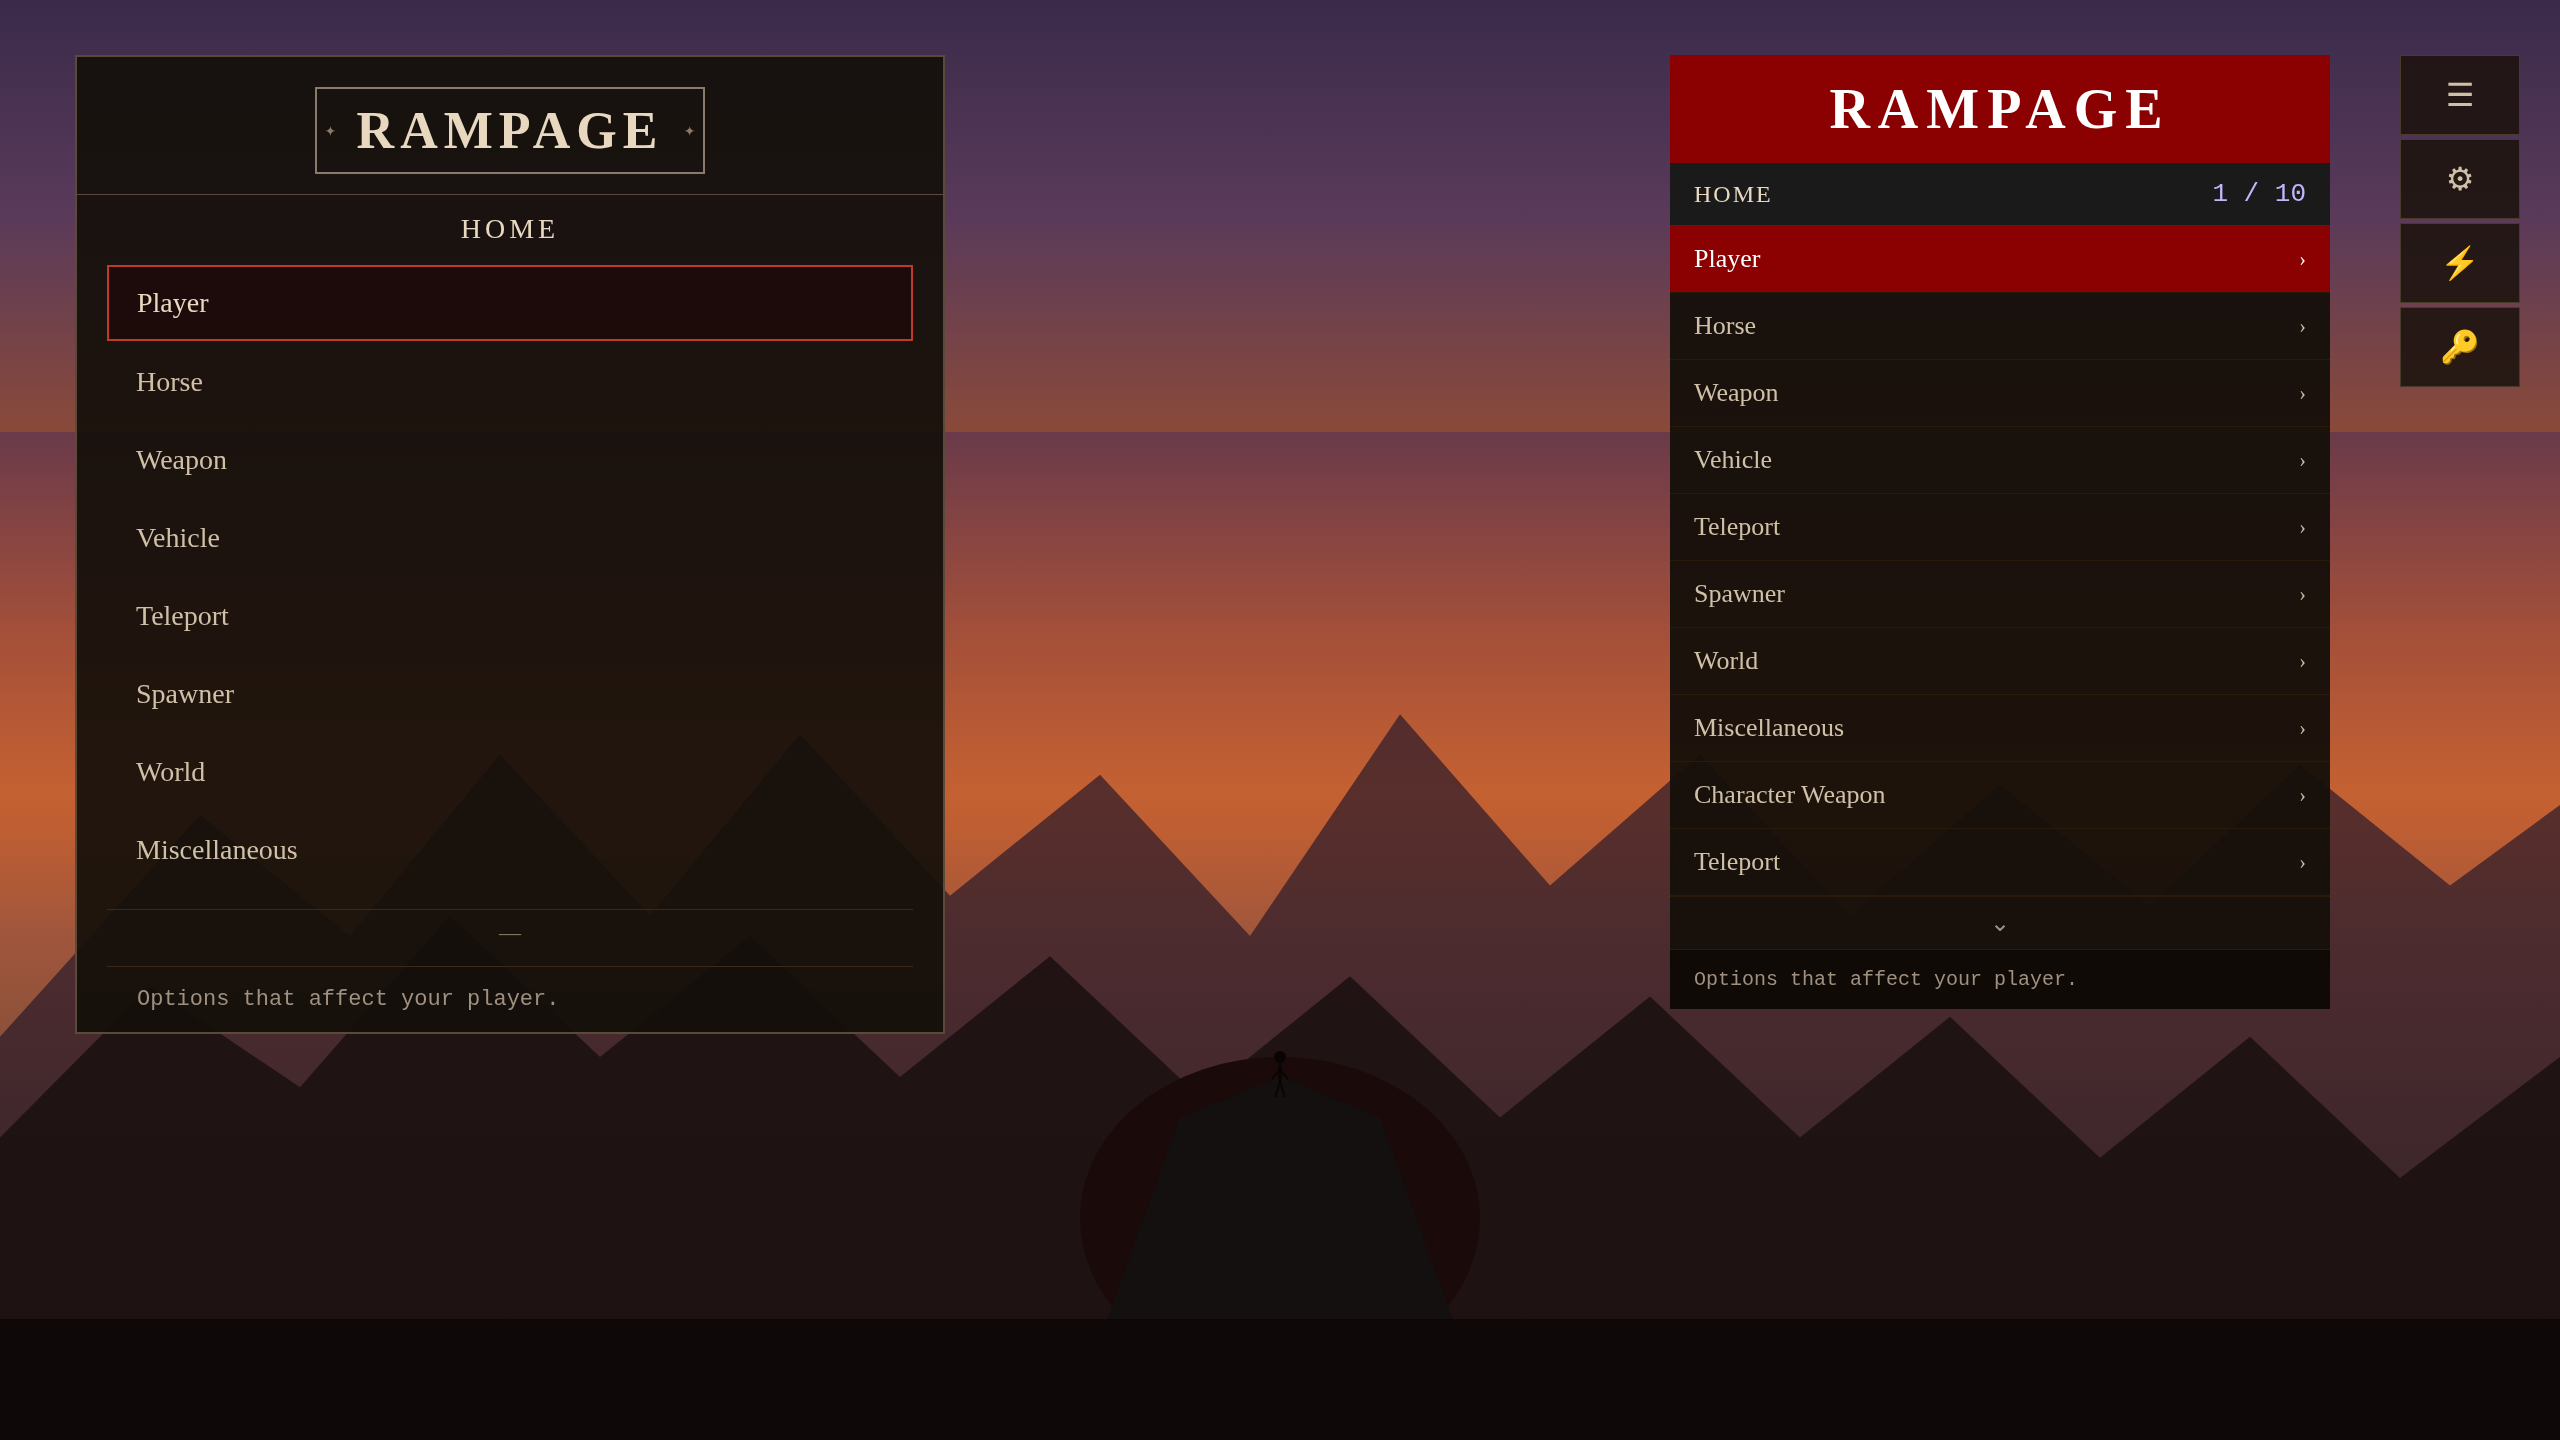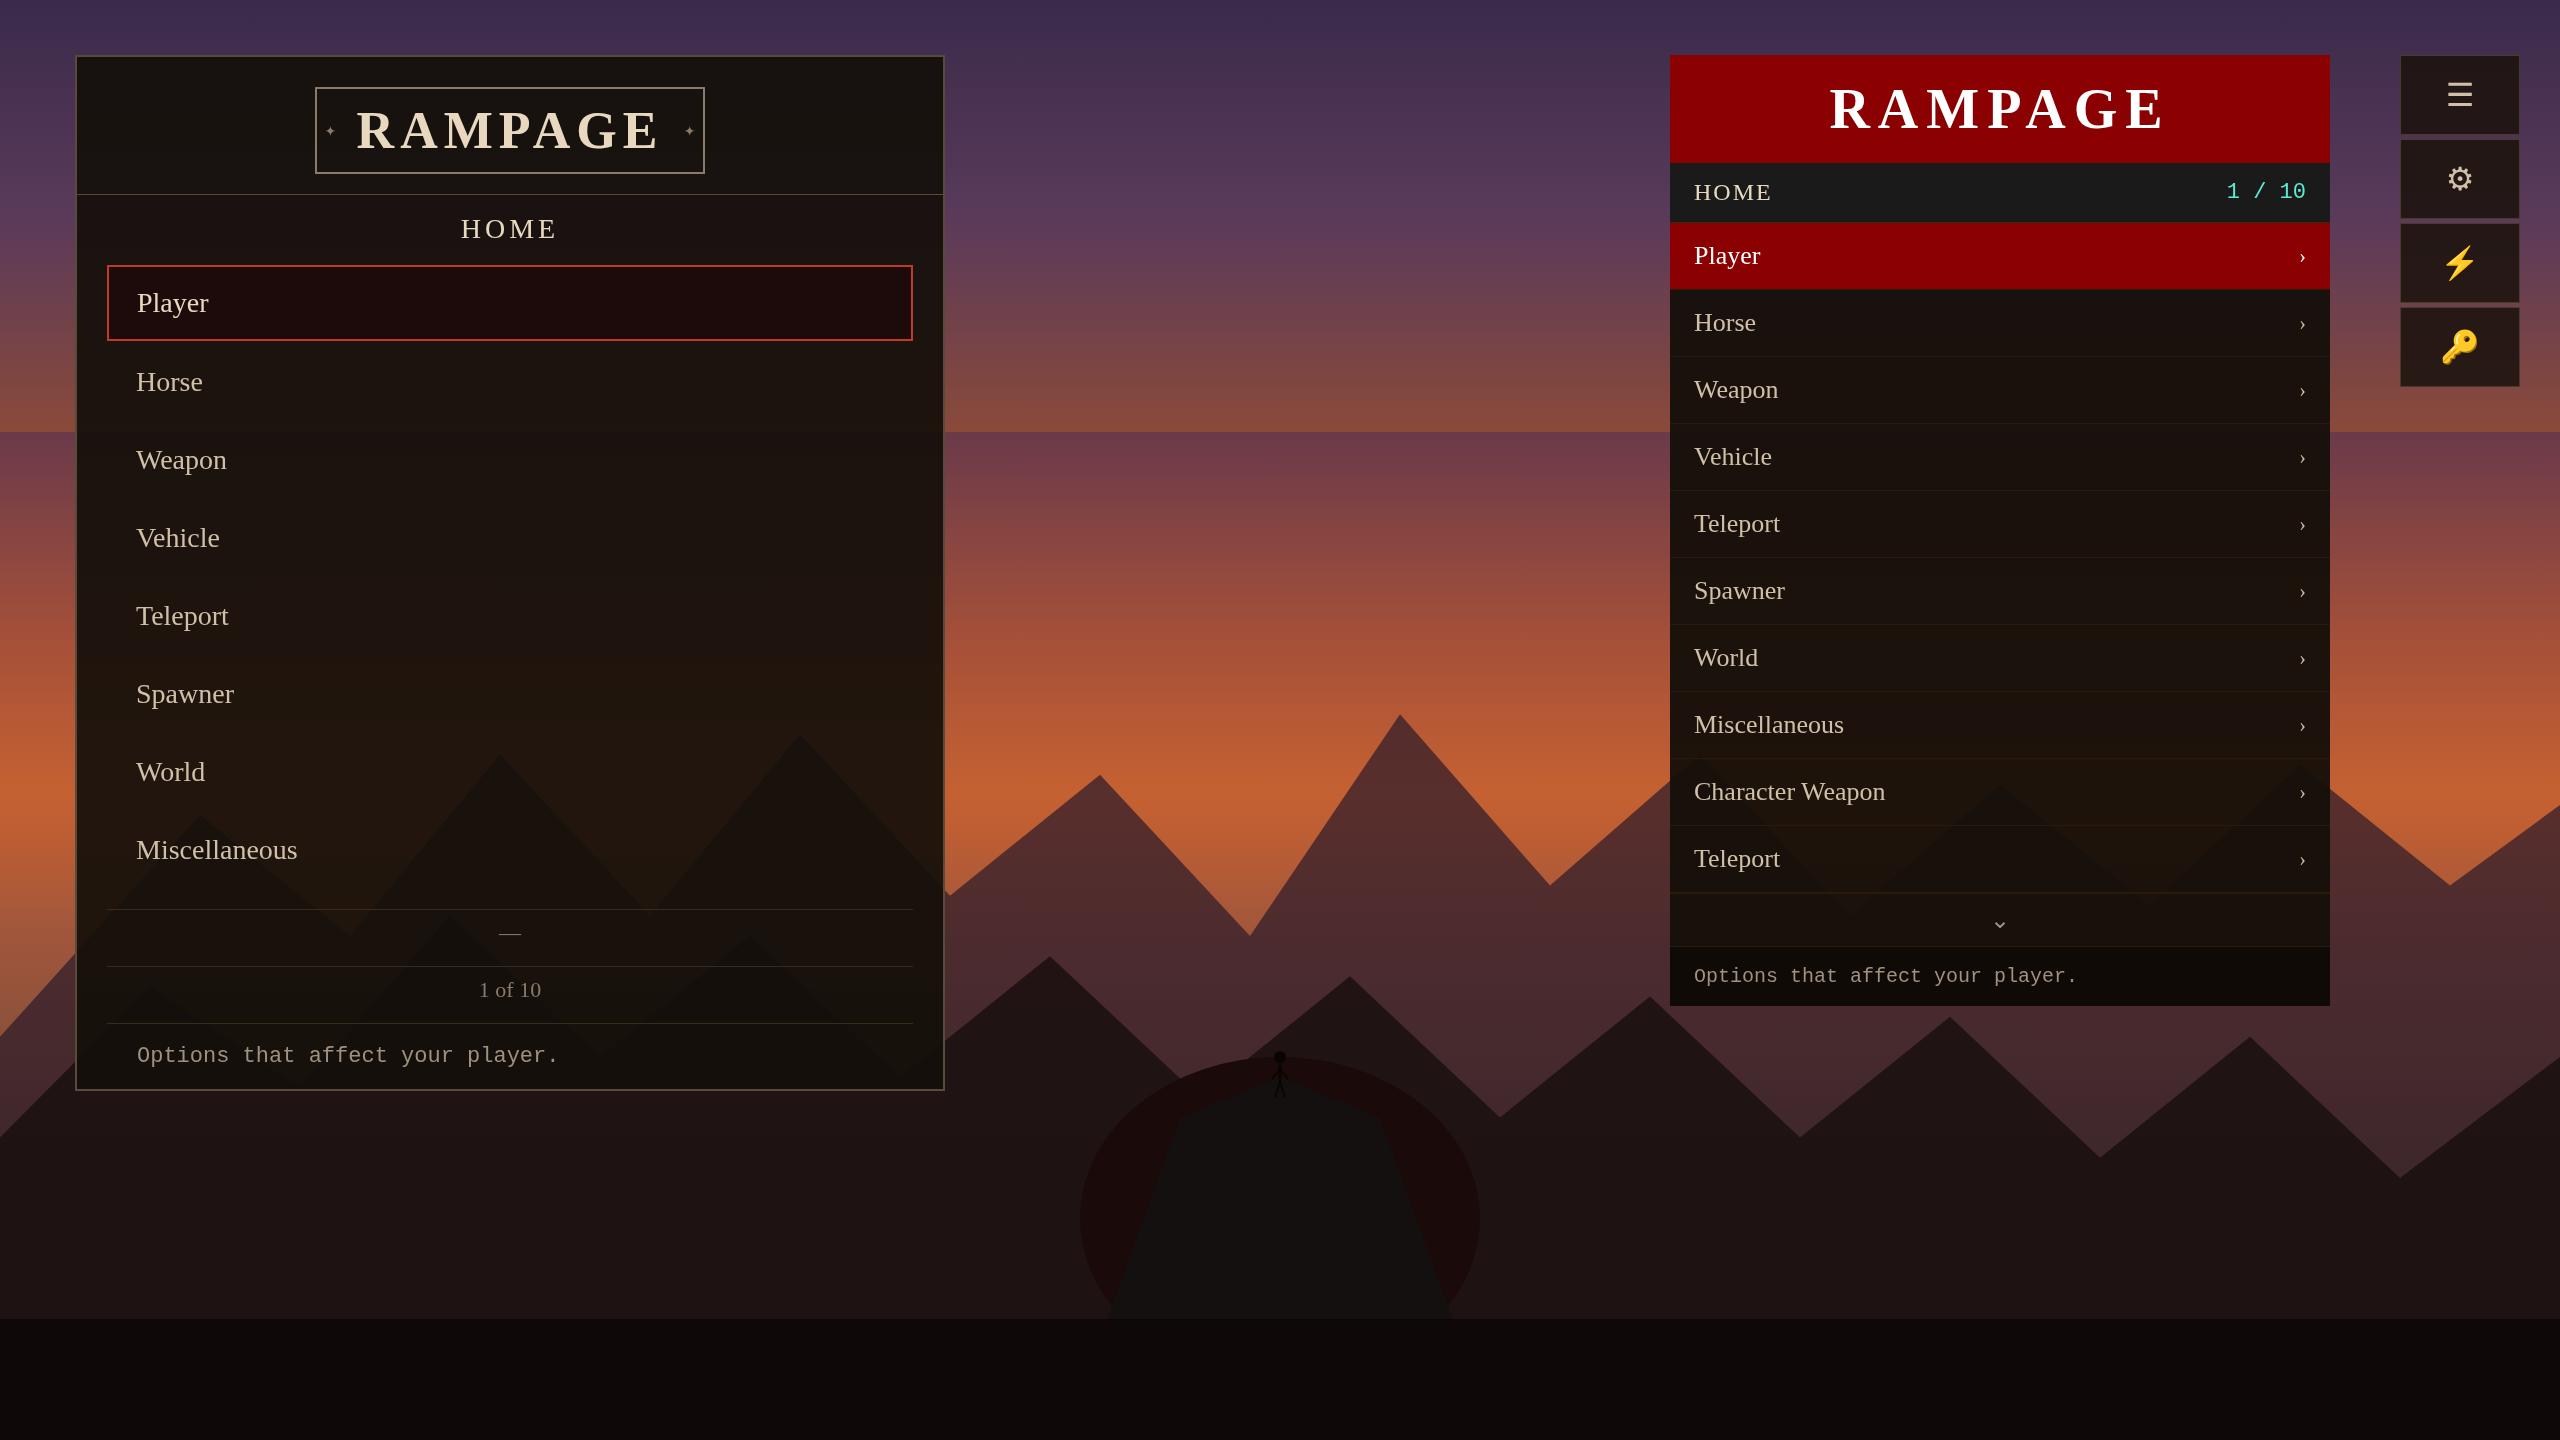--- a/index.html
+++ b/index.html
@@ -170,22 +170,22 @@
     }
 
     #right-home-label {
       font-size: 24px;
       color: #e8d8c0;
       letter-spacing: 2px;
       text-transform: uppercase;
     }
 
     #right-page-count {
-      font-size: 22px;
-      color: #5eead4;
+      font-size: 26px;
+      color: #c4b5fd;
       font-family: 'Courier New', monospace;
     }
 
     .right-menu-list {
       list-style: none;
     }
 
     .right-menu-item {
       display: flex;
       align-items: center;
@@ -336,21 +336,20 @@
     </li>
     <li class="menu-item">
       <span class="menu-item-label">Miscellaneous</span>
     </li>
   </ul>
 
   <div class="scroll-indicator">
     <span>—</span>
   </div>
 
-  <div class="scroll-indicator">1 of 10</div>
 
   <div id="left-description">
     <span>Options that affect your player.</span>
   </div>
 </div>
 
 <div id="right-panel">
   <div id="right-header">
     <span id="right-app-title">RAMPAGE</span>
   </div>

